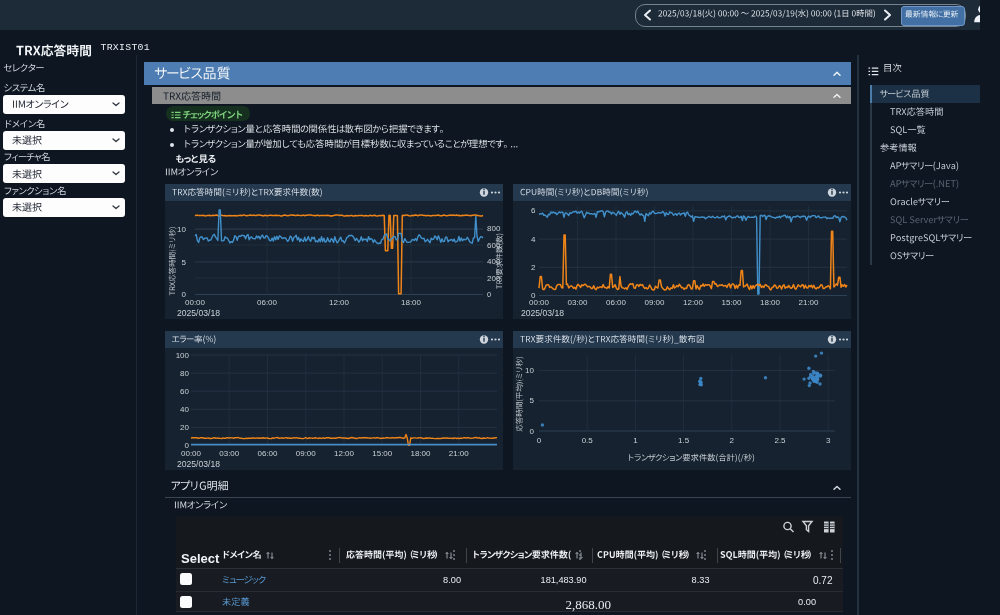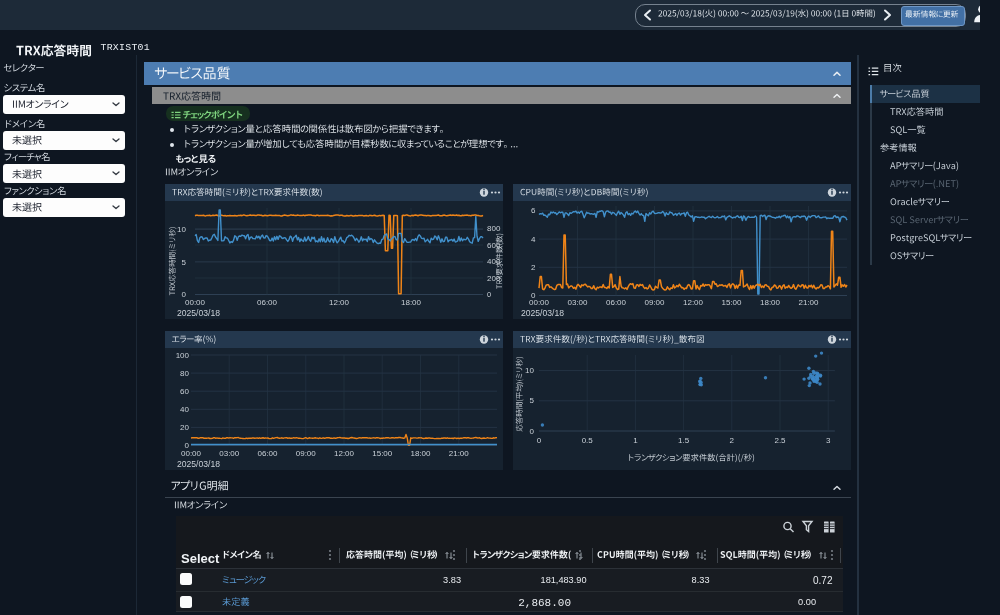--- a/index.html
+++ b/index.html
@@ -1098,34 +1098,34 @@
 <svg style="position:absolute;left:222.0px;top:574.7px;overflow:visible" width="45" height="12">
       <g fill="#5b9bd5" transform="translate(0.0,8.1) scale(0.0092,-0.0092)">
         <use href="#g77" x="-75"></use>
         <use href="#ga8" x="700"></use>
         <use href="#g23" x="1475"></use>
         <use href="#ga9" x="2325"></use>
         <use href="#gaa" x="3100"></use>
         <use href="#g21" x="3875"></use>
       </g>
     </svg>
-<div style="position:absolute;left:461px;top:575.5px;font-family:'Liberation Sans',sans-serif;font-size:9.2px;color:#e8ebef;font-weight:normal;white-space:pre;line-height:1;transform:translateX(-100%);">3.83</div>
+<div style="position:absolute;left:461px;top:575.5px;font-family:'Liberation Sans',sans-serif;font-size:9.2px;color:#e8ebef;font-weight:normal;white-space:pre;line-height:1;transform:translateX(-100%);">8.00</div>
 <div style="position:absolute;left:586.5px;top:575.5px;font-family:'Liberation Sans',sans-serif;font-size:9.2px;color:#e8ebef;font-weight:normal;white-space:pre;line-height:1;transform:translateX(-100%);">181,483.90</div>
 <div style="position:absolute;left:709.5px;top:575.5px;font-family:'Liberation Sans',sans-serif;font-size:9.2px;color:#e8ebef;font-weight:normal;white-space:pre;line-height:1;transform:translateX(-100%);">8.33</div>
 <div style="position:absolute;left:832.5px;top:575.5px;font-family:'Liberation Sans',sans-serif;font-size:10px;color:#e8ebef;font-weight:normal;white-space:pre;line-height:1;transform:translateX(-100%);">0.72</div>
 <div style="position:absolute;left:180px;top:595.7px;width:12px;height:12px;background:#fbfcfd;border-radius:2.5px;"></div>
 <svg style="position:absolute;left:222.0px;top:597.2px;overflow:visible" width="28" height="12">
       <g fill="#5b9bd5" transform="translate(0.0,8.1) scale(0.0092,-0.0092)">
         <use href="#g31" x="0"></use>
         <use href="#gab" x="1000"></use>
         <use href="#gac" x="2000"></use>
       </g>
     </svg>
 <div style="position:absolute;left:461px;top:622px;font-family:'Liberation Sans',sans-serif;font-size:15px;color:#e8ebef;font-weight:normal;white-space:pre;line-height:1;transform:translateX(-100%);">0.77</div>
-<div style="position:absolute;left:571px;top:598px;font-family:Liberation Mono, monospace;font-size:11px;color:#e8ebef;font-weight:normal;white-space:pre;line-height:1;transform:translateX(-100%);">2,868.00</div>
+<div style="position:absolute;left:611px;top:598px;font-family:Liberation Serif, serif;font-size:13px;color:#e8ebef;font-weight:normal;white-space:pre;line-height:1;transform:translateX(-100%);">2,868.00</div>
 <div style="position:absolute;left:709.5px;top:598px;font-family:'Liberation Sans',sans-serif;font-size:9.2px;color:#e8ebef;font-weight:normal;white-space:pre;line-height:1;transform:translateX(-100%);margin-top:28px;">0.76</div>
 <div style="position:absolute;left:816px;top:598px;font-family:'Liberation Sans',sans-serif;font-size:9.2px;color:#e8ebef;font-weight:normal;white-space:pre;line-height:1;transform:translateX(-100%);">0.00</div>
 <svg style="position:absolute;left:868px;top:66.5px" width="11" height="9">
 <g stroke="#dfe5ea" stroke-width="1.2">
         <path d="M0.5 1.2 h1.6 M3.8 1.2 h6.5 M0.5 4.4 h1.6 M3.8 4.4 h6.5 M0.5 7.6 h1.6 M3.8 7.6 h6.5"></path>
       </g>
     </svg>
 <svg style="position:absolute;left:883.0px;top:63.0px;overflow:visible" width="19" height="13">
       <g fill="#e2e7ec" transform="translate(0.0,8.3) scale(0.0094,-0.0094)">
         <use href="#g66" x="0"></use>

